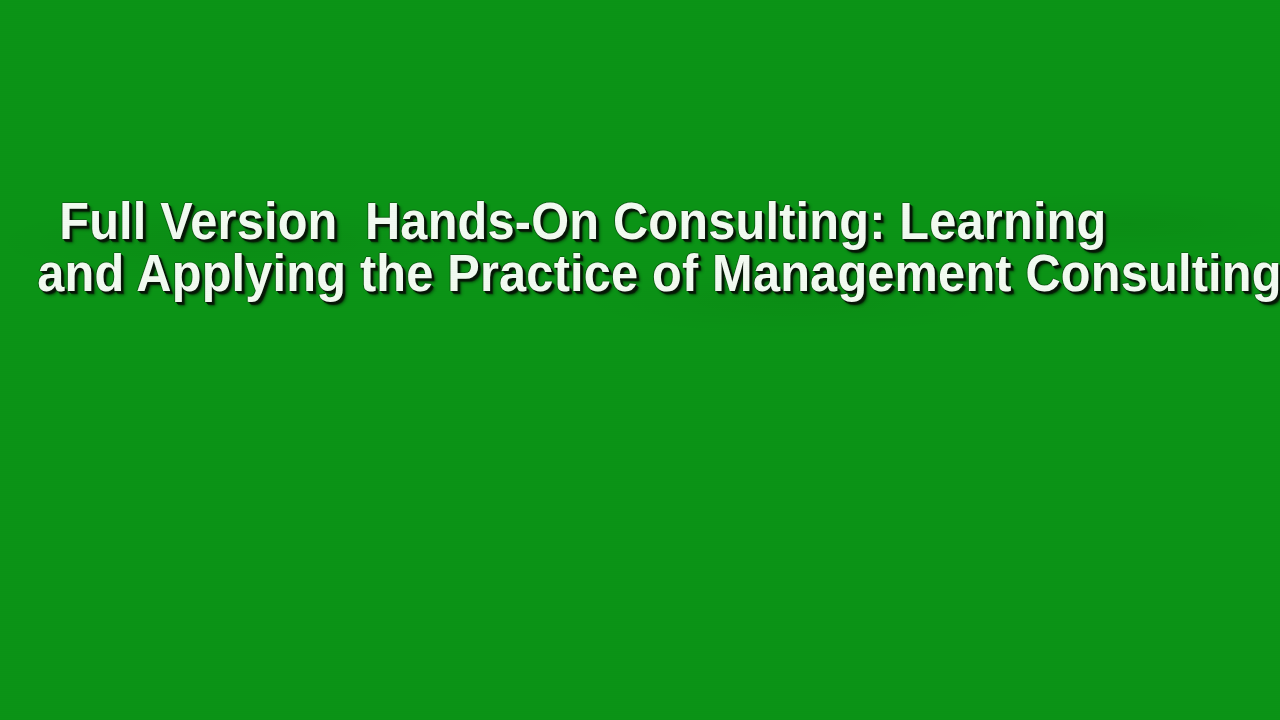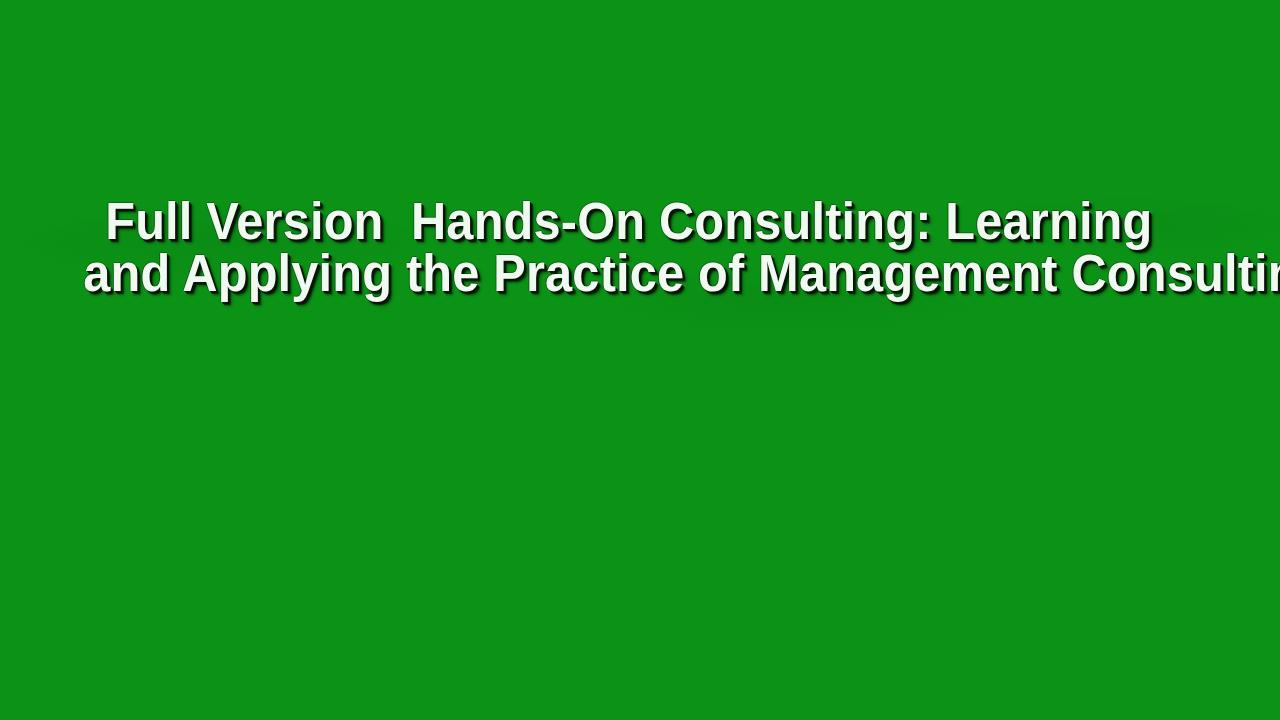--- a/index.html
+++ b/index.html
@@ -47,21 +47,20 @@
       radial-gradient(ellipse 340px 60px at 18% 40%, rgba(0,0,0,.05), rgba(0,0,0,0) 70%),
       radial-gradient(ellipse 300px 50px at 62% 72%, rgba(0,0,0,.045), rgba(0,0,0,0) 72%),
       radial-gradient(ellipse 280px 48px at 88% 30%, rgba(0,0,0,.04), rgba(0,0,0,0) 70%);
   }
 
   .title-block {
     position: absolute;
     left: 0;
     top: 196px;
     width: 1124px;
-    margin-left: 46px;
   }
 
   .title-line {
     display: block;
     white-space: pre;
     color: #f2fbf1;
     font-weight: 700;
     font-size: 51px;
     line-height: 52px;
     letter-spacing: 0.2px;

